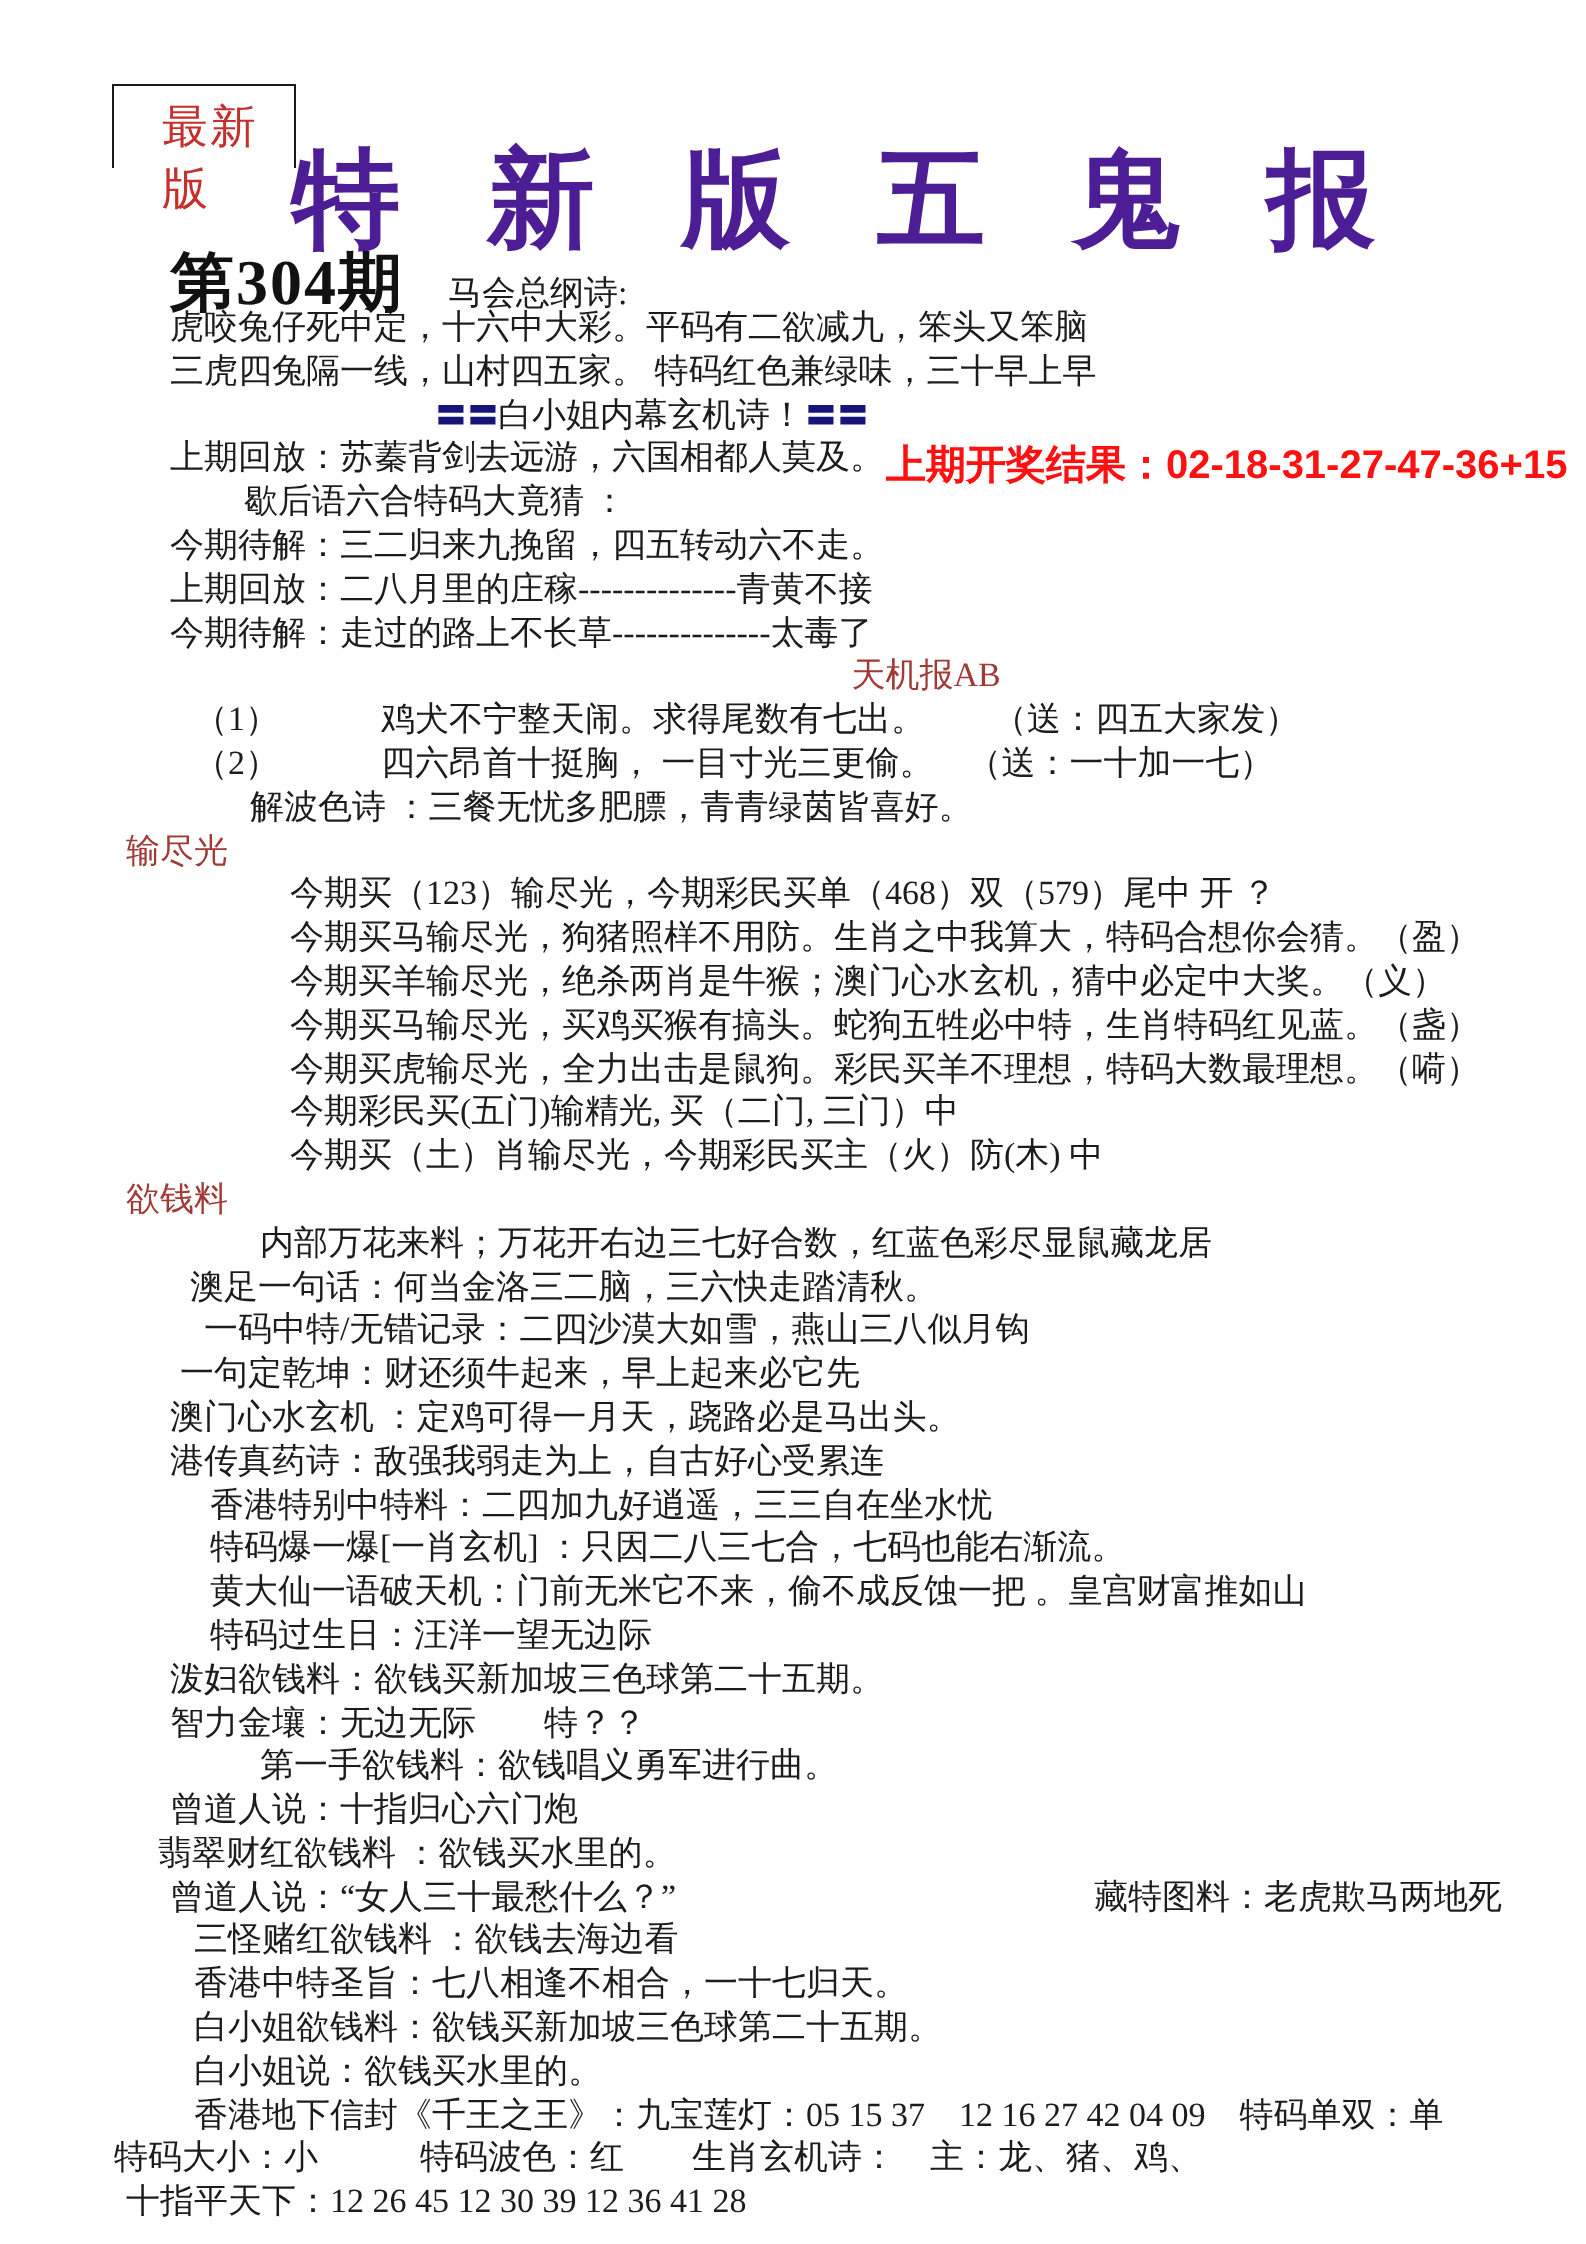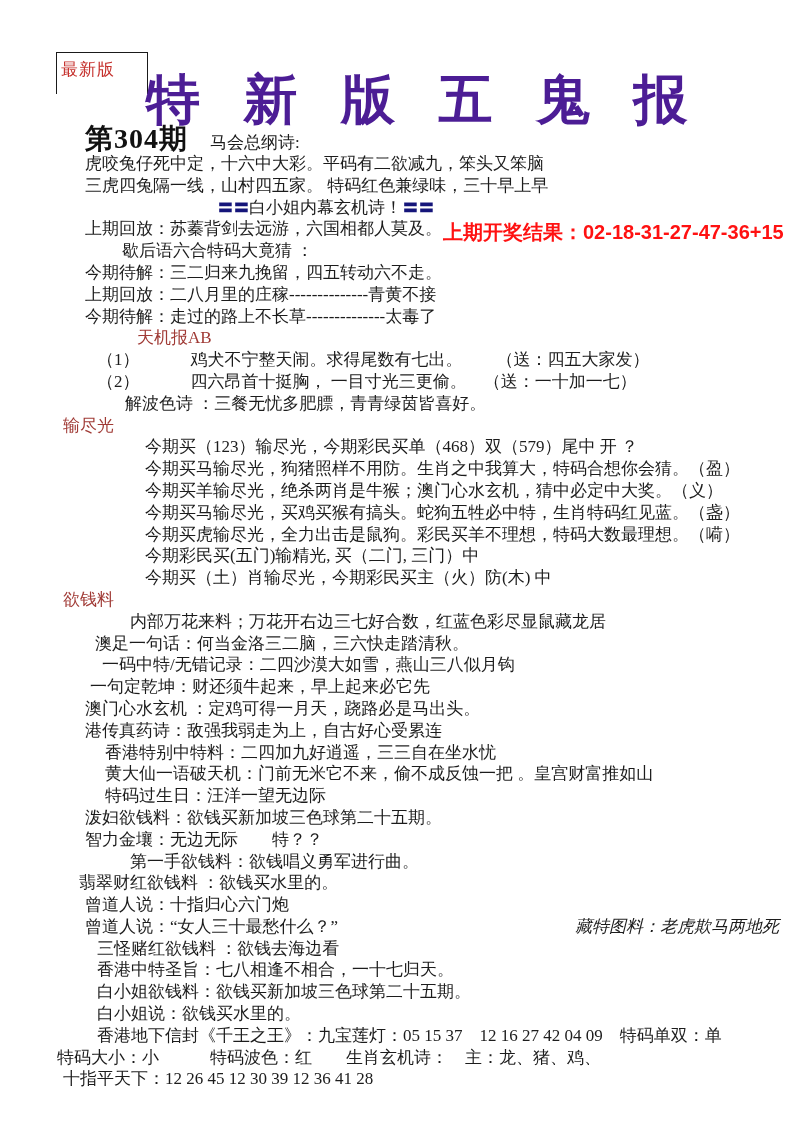--- a/index.html
+++ b/index.html
@@ -2,40 +2,40 @@
 <html><head>
 <meta charset="utf-8">
 <style>
   html,body{margin:0;padding:0;}
   body{
     width:793px;height:1122px;position:relative;background:#ffffff;
     font-family:"Liberation Serif","DejaVu Serif",serif;
     color:#1c1c1c;overflow:hidden;
   }
   .badge{
-    position:absolute;left:56px;top:52px;width:92px;height:42px;
+    position:absolute;left:56px;top:42px;width:92px;height:42px;
     border:1px solid #1a1a1a;border-bottom:none;box-sizing:border-box;
-    color:#c5302c;font-size:17px;padding:5px 0 0 4px;letter-spacing:1px;
+    color:#c5302c;font-size:23px;padding:5px 0 0 24px;letter-spacing:1px;
   }
   .title{
     position:absolute;left:146px;top:64px;
     font-size:54px;font-weight:bold;color:#4c1d95;
     letter-spacing:12px;word-spacing:6px;white-space:pre;
   }
   .result{
     position:absolute;left:443px;top:219px;
     font-family:"Liberation Sans","DejaVu Sans",sans-serif;
     font-size:20px;font-weight:bold;color:#ff1111;white-space:pre;
   }
   .content{
     position:absolute;left:57px;top:120px;width:732px;
     font-size:17px;
   }
   .issue-line{height:33px;display:flex;align-items:baseline;padding-left:28px;}
-  .issue-num{font-size:28px;font-weight:bold;letter-spacing:1px;color:#111;}
+  .issue-num{font-size:32px;font-weight:bold;letter-spacing:1px;color:#111;}
   .issue-label{font-size:17px;margin-left:22px;}
   .line{display:block;line-height:21.8px;height:21.8px;white-space:pre;position:relative;}
   .line span{white-space:pre;}
   .head{color:#a03a35;}
   .navy{color:#15157a;font-weight:bold;letter-spacing:-1px;}
   .right-abs{position:absolute;top:0;}
 </style>
 </head>
 <body>
 
@@ -52,48 +52,49 @@
   </div>
   <div>
       <div class="line " style="padding-left: 28px;"><span class="">虎咬兔仔死中定，十六中大彩。平码有二欲减九，笨头又笨脑</span></div>
       <div class="line " style="padding-left: 28px;"><span class="">三虎四兔隔一线，山村四五家。 特码红色兼绿味，三十早上早</span></div>
       <div class="line " style="padding-left: 160px;"><span class="navy">〓〓</span><span class="">白小姐内幕玄机诗！</span><span class="navy">〓〓</span></div>
       <div class="line " style="padding-left: 28px;"><span class="">上期回放：苏蓁背剑去远游，六国相都人莫及。</span></div>
       <div class="line " style="padding-left: 65px;"><span class="">歇后语六合特码大竟猜 ：</span></div>
       <div class="line " style="padding-left: 28px;"><span class="">今期待解：三二归来九挽留，四五转动六不走。</span></div>
       <div class="line " style="padding-left: 28px;"><span class="">上期回放：二八月里的庄稼--------------青黄不接</span></div>
       <div class="line " style="padding-left: 28px;"><span class="">今期待解：走过的路上不长草--------------太毒了</span></div>
-      <div class="line head" style="padding-left: 80px;"><span class="">天机报AB</span></div>
+      <div class="line head" style="padding-left: 80px; text-align: center;"><span class="">天机报AB</span></div>
       <div class="line " style="padding-left: 40px;"><span class="">（1）　　　鸡犬不宁整天闹。求得尾数有七出。　　（送：四五大家发）</span></div>
       <div class="line " style="padding-left: 40px;"><span class="">（2）　　　四六昂首十挺胸， 一目寸光三更偷。　（送：一十加一七）</span></div>
       <div class="line " style="padding-left: 68px;"><span class="">解波色诗 ：三餐无忧多肥膘，青青绿茵皆喜好。</span></div>
       <div class="line head" style="padding-left: 6px;"><span class="">输尽光</span></div>
       <div class="line " style="padding-left: 88px;"><span class="">今期买（123）输尽光，今期彩民买单（468）双（579）尾中 开 ？</span></div>
       <div class="line " style="padding-left: 88px;"><span class="">今期买马输尽光，狗猪照样不用防。生肖之中我算大，特码合想你会猜。（盈）</span></div>
       <div class="line " style="padding-left: 88px;"><span class="">今期买羊输尽光，绝杀两肖是牛猴；澳门心水玄机，猜中必定中大奖。（义）</span></div>
       <div class="line " style="padding-left: 88px;"><span class="">今期买马输尽光，买鸡买猴有搞头。蛇狗五牲必中特，生肖特码红见蓝。（盏）</span></div>
       <div class="line " style="padding-left: 88px;"><span class="">今期买虎输尽光，全力出击是鼠狗。彩民买羊不理想，特码大数最理想。（嗬）</span></div>
       <div class="line " style="padding-left: 88px;"><span class="">今期彩民买(五门)输精光, 买（二门, 三门）中</span></div>
       <div class="line " style="padding-left: 88px;"><span class="">今期买（土）肖输尽光，今期彩民买主（火）防(木) 中</span></div>
       <div class="line head" style="padding-left: 6px;"><span class="">欲钱料</span></div>
       <div class="line " style="padding-left: 73px;"><span class="">内部万花来料；万花开右边三七好合数，红蓝色彩尽显鼠藏龙居</span></div>
       <div class="line " style="padding-left: 38px;"><span class="">澳足一句话：何当金洛三二脑，三六快走踏清秋。</span></div>
       <div class="line " style="padding-left: 45px;"><span class="">一码中特/无错记录：二四沙漠大如雪，燕山三八似月钩</span></div>
       <div class="line " style="padding-left: 33px;"><span class="">一句定乾坤：财还须牛起来，早上起来必它先</span></div>
       <div class="line " style="padding-left: 28px;"><span class="">澳门心水玄机 ：定鸡可得一月天，跷路必是马出头。</span></div>
       <div class="line " style="padding-left: 28px;"><span class="">港传真药诗：敌强我弱走为上，自古好心受累连</span></div>
       <div class="line " style="padding-left: 48px;"><span class="">香港特别中特料：二四加九好逍遥，三三自在坐水忧</span></div>
+      <div class="line " style="padding-left: 48px;"><span class="">特码爆一爆[一肖玄机] ：只因二八三七合，七码也能右渐流。</span></div>
       <div class="line " style="padding-left: 48px;"><span class="">黄大仙一语破天机：门前无米它不来，偷不成反蚀一把 。皇宫财富推如山</span></div>
       <div class="line " style="padding-left: 48px;"><span class="">特码过生日：汪洋一望无边际</span></div>
       <div class="line " style="padding-left: 28px;"><span class="">泼妇欲钱料：欲钱买新加坡三色球第二十五期。</span></div>
       <div class="line " style="padding-left: 28px;"><span class="">智力金壤：无边无际　　特？？</span></div>
       <div class="line " style="padding-left: 73px;"><span class="">第一手欲钱料：欲钱唱义勇军进行曲。</span></div>
+      <div class="line " style="padding-left: 28px;"><span class="">曾道人说：十指归心六门炮</span></div>
       <div class="line " style="padding-left: 22px;"><span class="">翡翠财红欲钱料 ：欲钱买水里的。</span></div>
-      <div class="line " style="padding-left: 28px;"><span class="">曾道人说：十指归心六门炮</span></div>
-      <div class="line " style="padding-left: 28px;"><span class="">曾道人说：“女人三十最愁什么？”</span><span class="right-abs" style="left: 518px; font-style: italic;">藏特图料：老虎欺马两地死</span></div>
+      <div class="line " style="padding-left: 28px;"><span class="">曾道人说：“女人三十最愁什么？”</span><span class="right-abs" style="left: 490px;">藏特图料：老虎欺马两地死</span></div>
       <div class="line " style="padding-left: 40px;"><span class="">三怪赌红欲钱料 ：欲钱去海边看</span></div>
       <div class="line " style="padding-left: 40px;"><span class="">香港中特圣旨：七八相逢不相合，一十七归天。</span></div>
       <div class="line " style="padding-left: 40px;"><span class="">白小姐欲钱料：欲钱买新加坡三色球第二十五期。</span></div>
       <div class="line " style="padding-left: 40px;"><span class="">白小姐说：欲钱买水里的。</span></div>
       <div class="line " style="padding-left: 40px;"><span class="">香港地下信封《千王之王》：九宝莲灯：05 15 37　12 16 27 42 04 09　特码单双：单</span></div>
       <div class="line " style="padding-left: 0px;"><span class="">特码大小：小　　　特码波色：红　　生肖玄机诗：　主：龙、猪、鸡、</span></div>
       <div class="line " style="padding-left: 6px;"><span class="">十指平天下：12 26 45 12 30 39 12 36 41 28</span></div>
     </div>
 </div>
 

